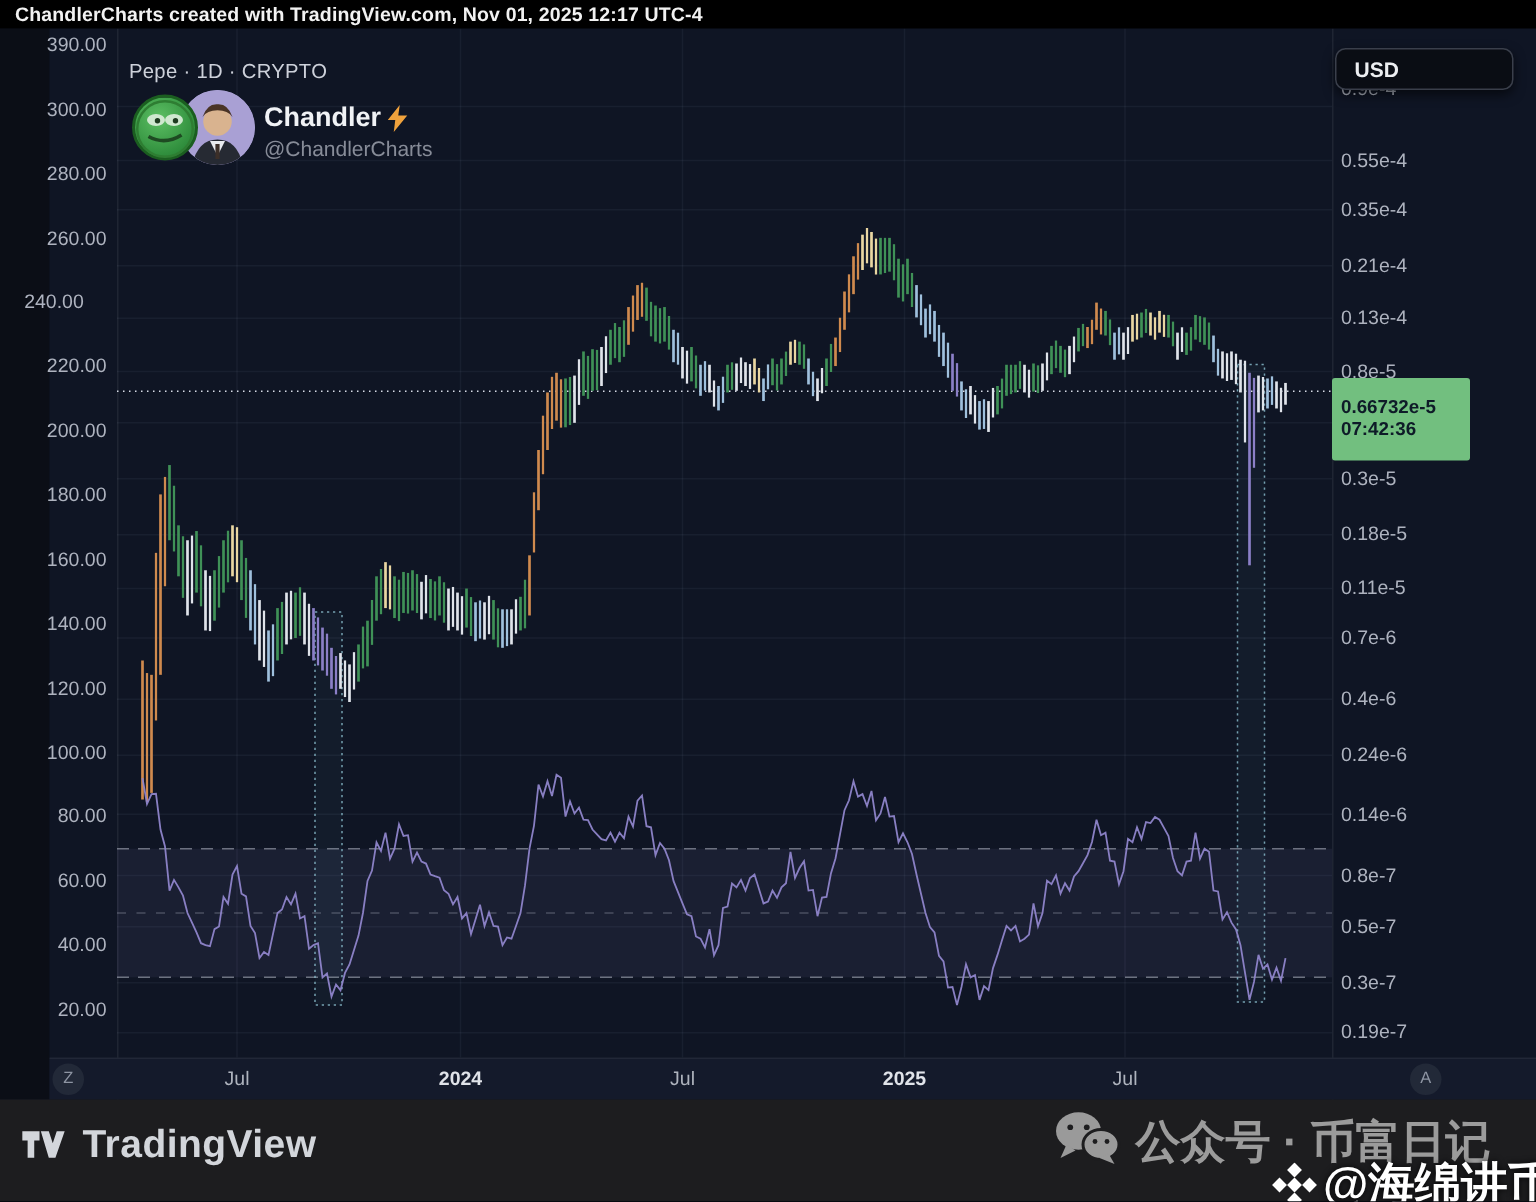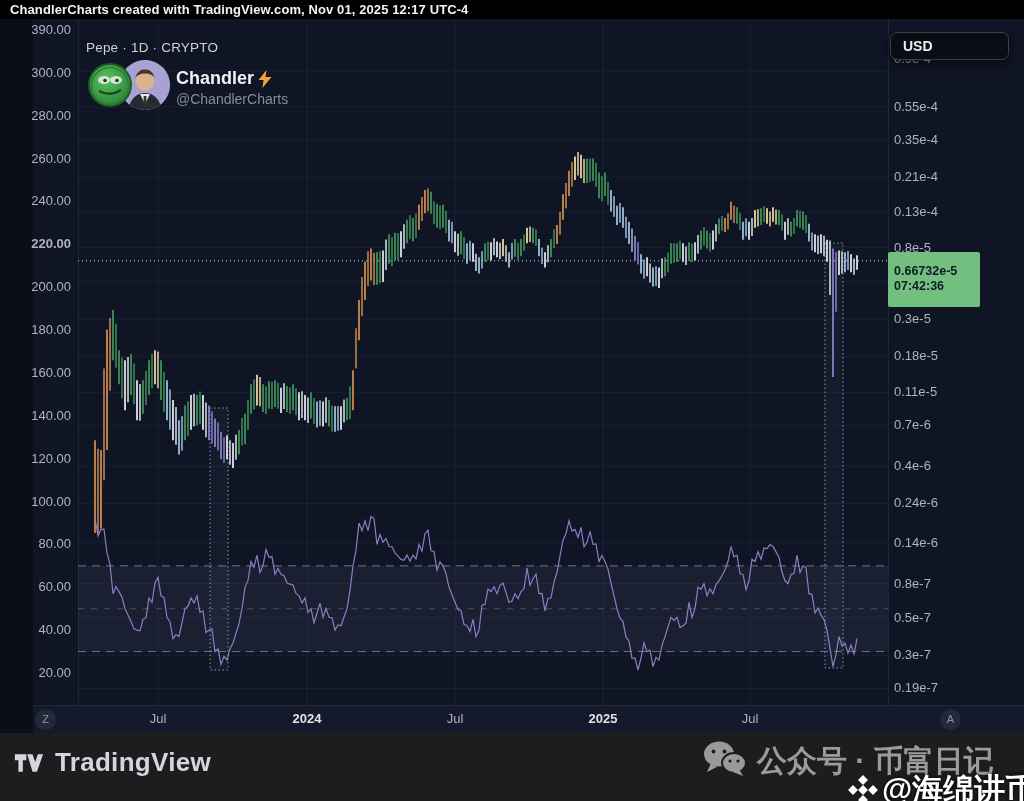--- a/index.html
+++ b/index.html
@@ -342,22 +342,22 @@
       <line x1="854" y1="258.5183907933532" x2="854" y2="274.79927297870665" stroke="#dfe3ea" stroke-width="1.5"></line>
       <line x1="857" y1="255.2808821853536" x2="857" y2="269.80960362992647" stroke="#dfe3ea" stroke-width="1.8"></line>
       <path d="M95 518.7L98 536.0L101 529.4L104 529.2L107 553.0L110 564.3L113 593.7L116 586.6L119 591.6L122 597.1L125 608.7L128 615.1L131 621.6L134 628.8L137 630.1L140 630.8L143 619.4L146 617.7L149 598.0L152 602.5L155 583.0L158 577.4L161 595.8L164 597.6L167 617.3L170 622.0L173 638.7L176 634.6L179 636.6L182 622.6L185 608.7L188 606.3L191 598.0L194 602.9L197 595.8L200 612.3L203 610.8L206 632.5L209 630.1L212 628.8L215 651.6L218 649.0L221 664.4L224 656.3L227 660.1L230 648.6L233 643.0L236 633.3L239 623.7L242 608.5L245 587.3L248 580.4L251 561.5L254 567.3L257 555.1L260 572.5L263 565.8L266 549.5L269 557.3L272 556.8L275 574.4L278 568.4L281 574.4L284 575.7L287 583.0L290 584.1L293 585.1L296 593.5L299 595.8L302 602.9L305 598.0L308 612.3L311 608.7L314 622.8L317 613.0L320 603.1L323 617.3L326 608.3L329 617.3L332 617.7L335 630.1L338 625.0L341 625.8L344 617.3L347 608.7L350 590.3L353 565.8L356 550.4L359 523.0L362 530.9L365 520.8L368 530.7L371 516.5L374 518.5L377 544.4L380 534.3L383 542.3L386 538.4L389 546.5L392 546.8L395 553.0L398 556.2L401 559.4L404 560.3L407 555.1L410 561.1L413 555.1L416 558.8L419 544.4L422 551.0L425 533.7L428 530.3L431 550.8L434 551.5L437 570.1L440 562.0L443 565.8L446 573.5L449 587.3L452 594.8L455 602.3L458 609.6L461 610.8L464 624.3L467 625.8L470 631.6L473 619.4L476 636.8L479 630.1L482 605.3L485 604.4L488 589.0L491 591.6L494 586.6L497 593.7L500 585.3L503 583.0L506 592.6L509 602.3L512 601.0L515 593.7L518 598.6L521 591.6L524 588.8L527 568.0L530 585.3L533 578.7L536 574.2L539 593.7L542 593.3L545 610.8L548 598.4L551 598.0L554 582.1L557 572.3L560 556.2L563 540.1L566 533.5L569 520.8L572 531.1L575 529.4L578 537.3L581 527.3L584 546.8L587 542.3L590 531.3L593 544.4L596 544.0L599 561.5L602 555.5L605 561.5L608 569.3L611 583.0L614 595.8L617 608.7L620 618.1L623 621.6L626 637.2L629 640.9L632 658.4L635 658.0L638 670.0L641 658.0L644 642.8L647 651.6L650 650.1L653 666.6L656 657.4L659 660.1L662 645.4L665 636.6L668 626.9L671 617.3L674 620.3L677 617.3L680 627.6L683 625.8L686 623.1L689 602.3L692 617.5L695 608.7L698 587.1L701 589.4L704 583.6L707 595.8L710 588.8L713 593.7L716 584.3L719 580.8L722 575.5L725 570.1L728 561.3L731 546.5L734 556.8L737 555.1L740 573.8L743 574.4L746 589.6L749 580.8L752 559.2L755 561.5L758 551.5L761 559.4L764 548.0L767 548.7L770 544.6L773 546.5L776 551.9L779 557.3L782 572.0L785 580.8L788 583.6L791 574.4L794 573.8L797 555.1L800 572.5L803 565.8L806 567.8L809 593.7L812 594.3L815 613.0L818 608.1L821 615.1L824 619.6L827 630.1L830 648.4L833 666.6L836 654.6L839 636.6L842 645.8L845 643.0L848 653.1L851 645.1L854 653.9L857 638.7" fill="none" stroke="#8f85cb" stroke-width="1.2" opacity="0.95"></path>
     </svg>
 
   <div id="left-axis">
       <div class="axis-label" style="top: 22px;">390.00</div>
       <div class="axis-label" style="top: 64.8667px;">300.00</div>
       <div class="axis-label" style="top: 107.733px;">280.00</div>
       <div class="axis-label" style="top: 150.6px;">260.00</div>
-      <div class="axis-label" style="top: 193.467px;">240.00</div>
-      <div class="axis-label" style="top: 236.333px; font-weight: bold;">220.00</div>
+      <div class="axis-label" style="top: 193.467px; text-align: center;">240.00</div>
+      <div class="axis-label" style="top: 236.333px;">220.00</div>
       <div class="axis-label" style="top: 279.2px;">200.00</div>
       <div class="axis-label" style="top: 322.067px;">180.00</div>
       <div class="axis-label" style="top: 364.933px;">160.00</div>
       <div class="axis-label" style="top: 407.8px;">140.00</div>
       <div class="axis-label" style="top: 450.667px;">120.00</div>
       <div class="axis-label" style="top: 493.533px;">100.00</div>
       <div class="axis-label" style="top: 536.4px;">80.00</div>
       <div class="axis-label" style="top: 579.267px;">60.00</div>
       <div class="axis-label" style="top: 622.133px;">40.00</div>
       <div class="axis-label" style="top: 665px;">20.00</div>

